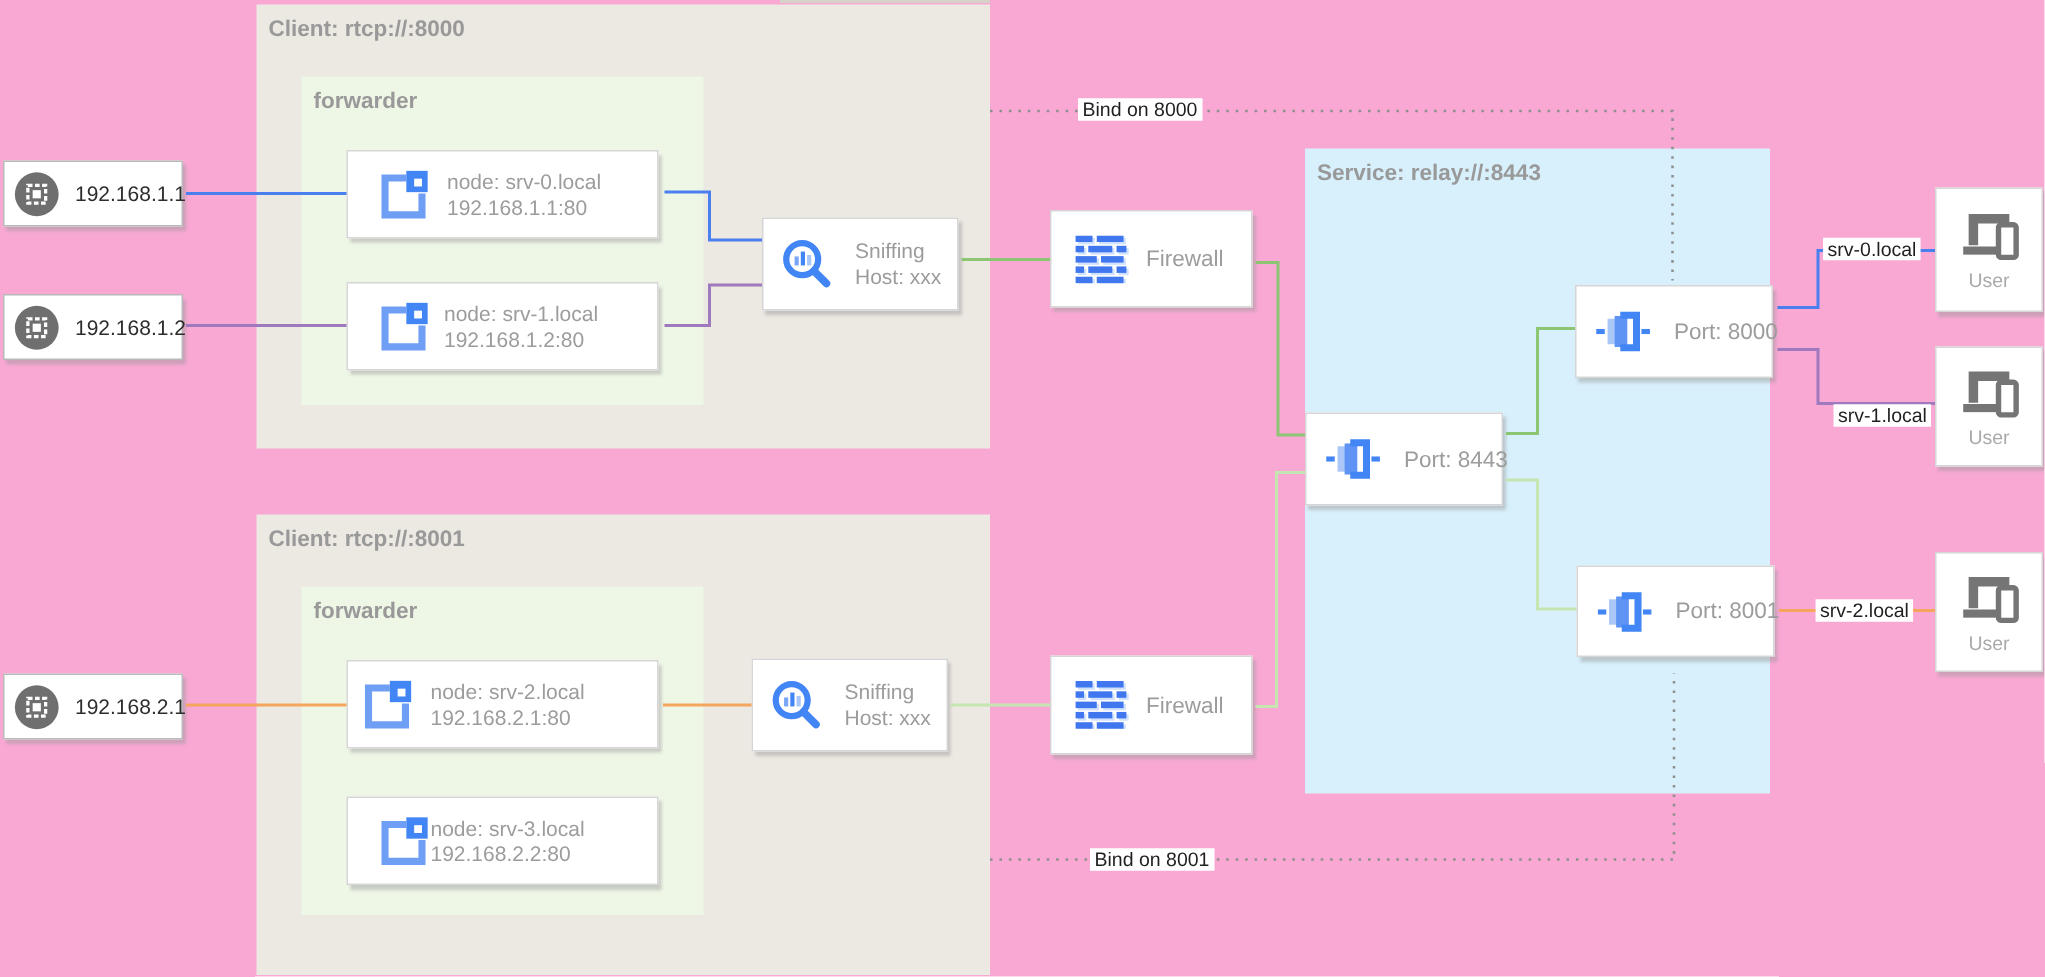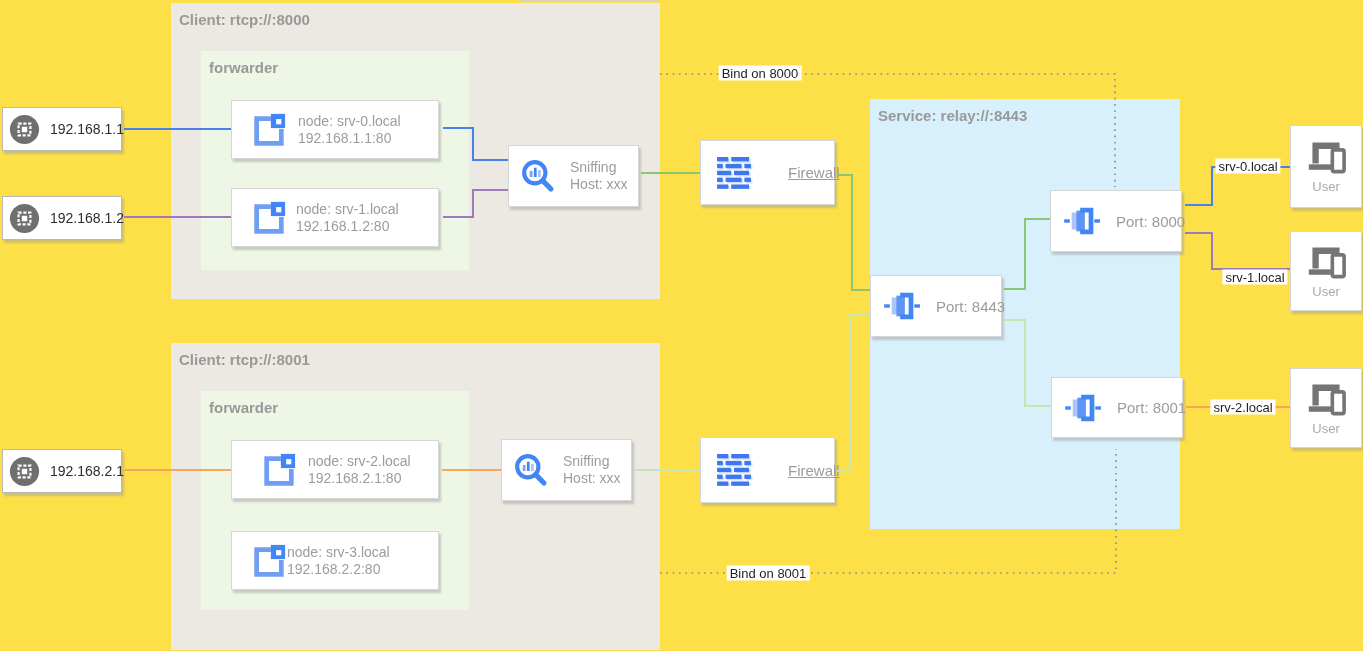--- a/index.html
+++ b/index.html
@@ -1,34 +1,34 @@
 <!DOCTYPE html>
 <html><head>
 <meta charset="utf-8">
 <style>
   html,body{margin:0;padding:0;background:#ffffff;}
-  #canvas{position:relative;width:1363px;height:651px;background:#fde047;overflow:hidden;
+  #canvas{position:relative;width:1363px;height:651px;background:#f9a8d4;overflow:hidden;
           font-family:"Liberation Sans", sans-serif;}
   
   .container{position:absolute;box-sizing:border-box;}
   .c-client{background:#ece8e2;}
   .c-forwarder{background:#eef6e6;}
   .c-service{background:#d8f0fb;}
   .c-title{position:absolute;left:8px;top:8px;font-size:15px;font-weight:bold;color:#999999;
            white-space:nowrap;}
   
   .box{position:absolute;box-sizing:border-box;background:#ffffff;border:1px solid #d6d6d6;
        box-shadow:2px 3px 2px rgba(150,150,150,0.45);display:flex;align-items:center;z-index:2;}
   .chipbox{border:1px solid #b9b9b9;}
   .icon{flex:0 0 auto;display:flex;align-items:center;justify-content:center;}
   .txt{color:#9c9c9c;font-size:14px;line-height:17px;}
   .txt2{display:flex;flex-direction:column;}
   .chip-label{color:#2d2d2d;font-size:14px;margin-left:10px;white-space:nowrap;}
   .port-label{color:#9c9c9c;font-size:15px;margin-left:14px;white-space:nowrap;}
-  .fw-label{color:#9c9c9c;font-size:15px;margin-left:35px;white-space:nowrap;text-decoration:underline;}
+  .fw-label{color:#9c9c9c;font-size:15px;margin-left:11px;white-space:nowrap;}
   .user-box{flex-direction:column;justify-content:center;gap:2px;}
   .user-label{color:#a9a9a9;font-size:13px;}
   
   svg.edges{position:absolute;left:0;top:0;z-index:5;pointer-events:none;}
   svg.edges path{fill:none;}
   .e-blue{stroke:#4a7ff0;stroke-width:2;}
   .e-purple{stroke:#9e79be;stroke-width:2;}
   .e-orange{stroke:#f6a55c;stroke-width:2;}
   .e-green1{stroke:#8cc673;stroke-width:2;}
   .e-green2{stroke:#c5e5b1;stroke-width:2;}
@@ -86,21 +86,21 @@
         <rect x="21" y="2" width="15" height="15" fill="#4285f4"></rect>
         <rect x="26.5" y="7.5" width="5.5" height="5.5" fill="#ffffff"></rect>
       </svg>
     </span>
     <span class="txt txt2" style="margin-left:9px;">
       <span>node: srv-1.local</span>
       <span>192.168.1.2:80</span>
     </span>
   </div>
 
-  <div class="box" style="left:231px;top:440px;width:208px;height:59px;padding-left:29px;">
+  <div class="box" style="left:231px;top:440px;width:208px;height:59px;padding-left:8px;">
     <span class="icon">
       <svg viewBox="0 0 38 38" width="36" height="36">
         <path d="M21 7 H6 V33 H32 V18" fill="none" stroke="#6f9ef5" stroke-width="5"></path>
         <rect x="21" y="2" width="15" height="15" fill="#4285f4"></rect>
         <rect x="26.5" y="7.5" width="5.5" height="5.5" fill="#ffffff"></rect>
       </svg>
     </span>
     <span class="txt txt2" style="margin-left:11px;">
       <span>node: srv-2.local</span>
       <span>192.168.2.1:80</span>

